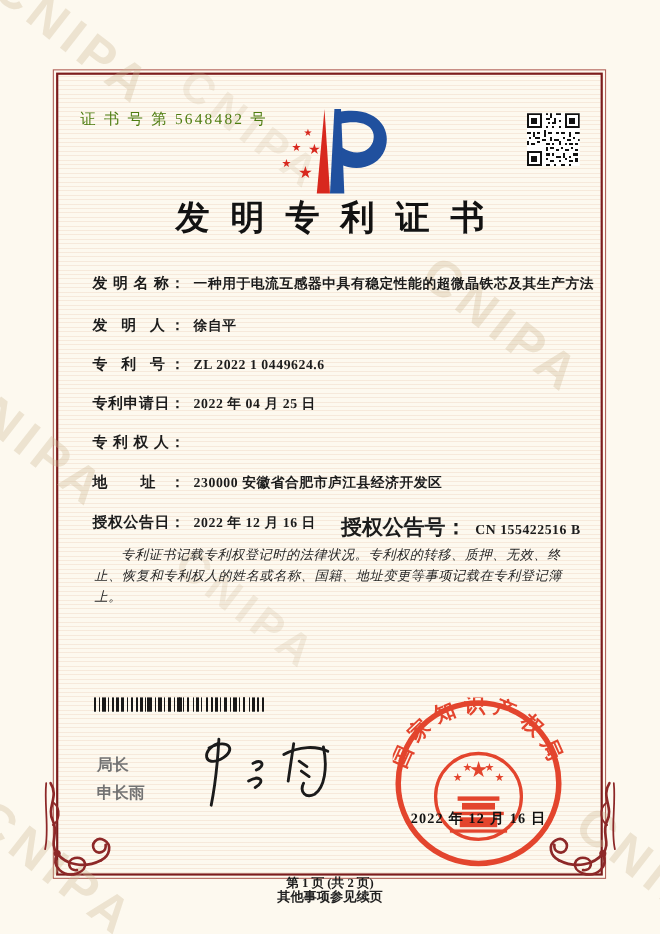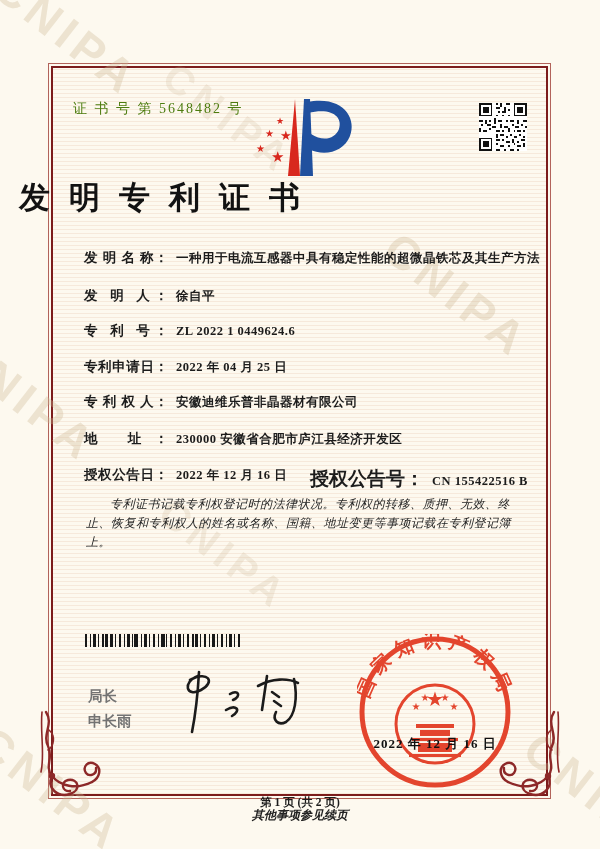--- a/index.html
+++ b/index.html
@@ -10,42 +10,42 @@
          border:1px solid #b2635a;padding:2px;box-sizing:border-box;background:#fdf9ef;}
   .frame-inner{width:100%;height:100%;box-sizing:border-box;border:2px solid #7c1c1c;
          background:repeating-linear-gradient(0deg,rgba(231,196,172,.30) 0 1px,rgba(255,252,244,0) 1px 4px);}
   
   .wm{position:absolute;font-family:"Liberation Sans","DejaVu Sans",sans-serif;
       font-weight:bold;font-size:46px;letter-spacing:6px;color:rgba(205,184,150,.34);
       transform:rotate(38deg);white-space:nowrap;pointer-events:none;}
   .cert-no{position:absolute;left:73px;top:100px;font-size:14px;letter-spacing:2px;color:#4d7c0f;}
   .logo{position:absolute;left:243px;top:94px;}
   .qr{position:absolute;left:479px;top:103px;}
-  .title{position:absolute;left:0;right:0;top:177px;text-align:left;font-size:31px;
+  .title{position:absolute;left:0;right:0;top:177px;text-align:center;font-size:31px;
          font-weight:600;letter-spacing:19px;text-indent:19px;color:#121212;}
   .row{position:absolute;left:84px;width:445px;display:flex;align-items:baseline;}
   .row .lbl{flex:none;width:84px;font-weight:bold;font-size:13.5px;
             text-align:justify;text-align-last:justify;}
   .row .val{font-weight:bold;font-size:12.5px;margin-left:8px;white-space:nowrap;letter-spacing:.5px;}
   .row .grp2{position:absolute;left:226px;display:flex;align-items:baseline;}
   .row .lbl2{font-weight:bold;font-size:19px;}
   .paras{position:absolute;left:86px;top:495px;width:432px;font-size:12px;line-height:1.58;
          font-style:italic;color:#262626;}
   .paras p{margin:0;text-indent:2em;letter-spacing:.5px;}
   .barcode{position:absolute;left:85px;top:634px;width:156px;height:13px;
       background-image:
         repeating-linear-gradient(90deg,#181818 0 2px,transparent 2px 5px,#181818 5px 6px,transparent 6px 8px,#181818 8px 11px,transparent 11px 13px,#181818 13px 14px,transparent 14px 17px),
         repeating-linear-gradient(90deg,transparent 0 20px,#181818 20px 22px,transparent 22px 29px);}
   .sig-block{position:absolute;left:88px;top:684px;font-size:14.5px;font-weight:bold;line-height:25px;color:#737373;}
   .signature{position:absolute;left:168px;top:666px;}
   .seal{position:absolute;left:357px;top:634px;opacity:.94;}
   .seal-date{position:absolute;left:357px;top:735px;width:156px;text-align:center;
              font-size:13px;font-weight:bold;letter-spacing:1px;color:#111;}
   .page-info{position:absolute;left:0;right:0;top:775px;text-align:center;font-size:11.5px;font-weight:bold;margin-top:20px;}
-  .footer-note{position:absolute;left:0;right:0;top:807px;text-align:center;font-size:12px;font-weight:bold;color:#222;font-style:italic;}
+  .footer-note{position:absolute;left:0;right:0;top:807px;text-align:center;font-size:12px;font-weight:bold;color:#222;}
   .corner{position:absolute;}
 </style>
 </head>
 <body>
 
 <div class="page">
 
   <div class="frame">
     <div class="frame-inner"></div>
   </div>
@@ -127,21 +127,20 @@
   <div class="row" style="top:322px">
     <span class="lbl">专 利 号：</span>
     <span class="val">ZL 2022 1 0449624.6</span>
   </div>
   <div class="row" style="top:358px">
     <span class="lbl">专利申请日：</span>
     <span class="val">2022 年 04 月 25 日</span>
   </div>
   <div class="row" style="top:393px">
     <span class="lbl">专 利 权 人：</span>
-    <span class="val">安徽迪维乐普非晶器材有限公司</span>
   </div>
   <div class="row" style="top:430px">
     <span class="lbl">地 址：</span>
     <span class="val">230000 安徽省合肥市庐江县经济开发区</span>
   </div>
   <div class="row" style="top:466px">
     <span class="lbl">授权公告日：</span>
     <span class="val">2022 年 12 月 16 日</span>
     <span class="grp2">
       <span class="lbl2">授权公告号：</span>

